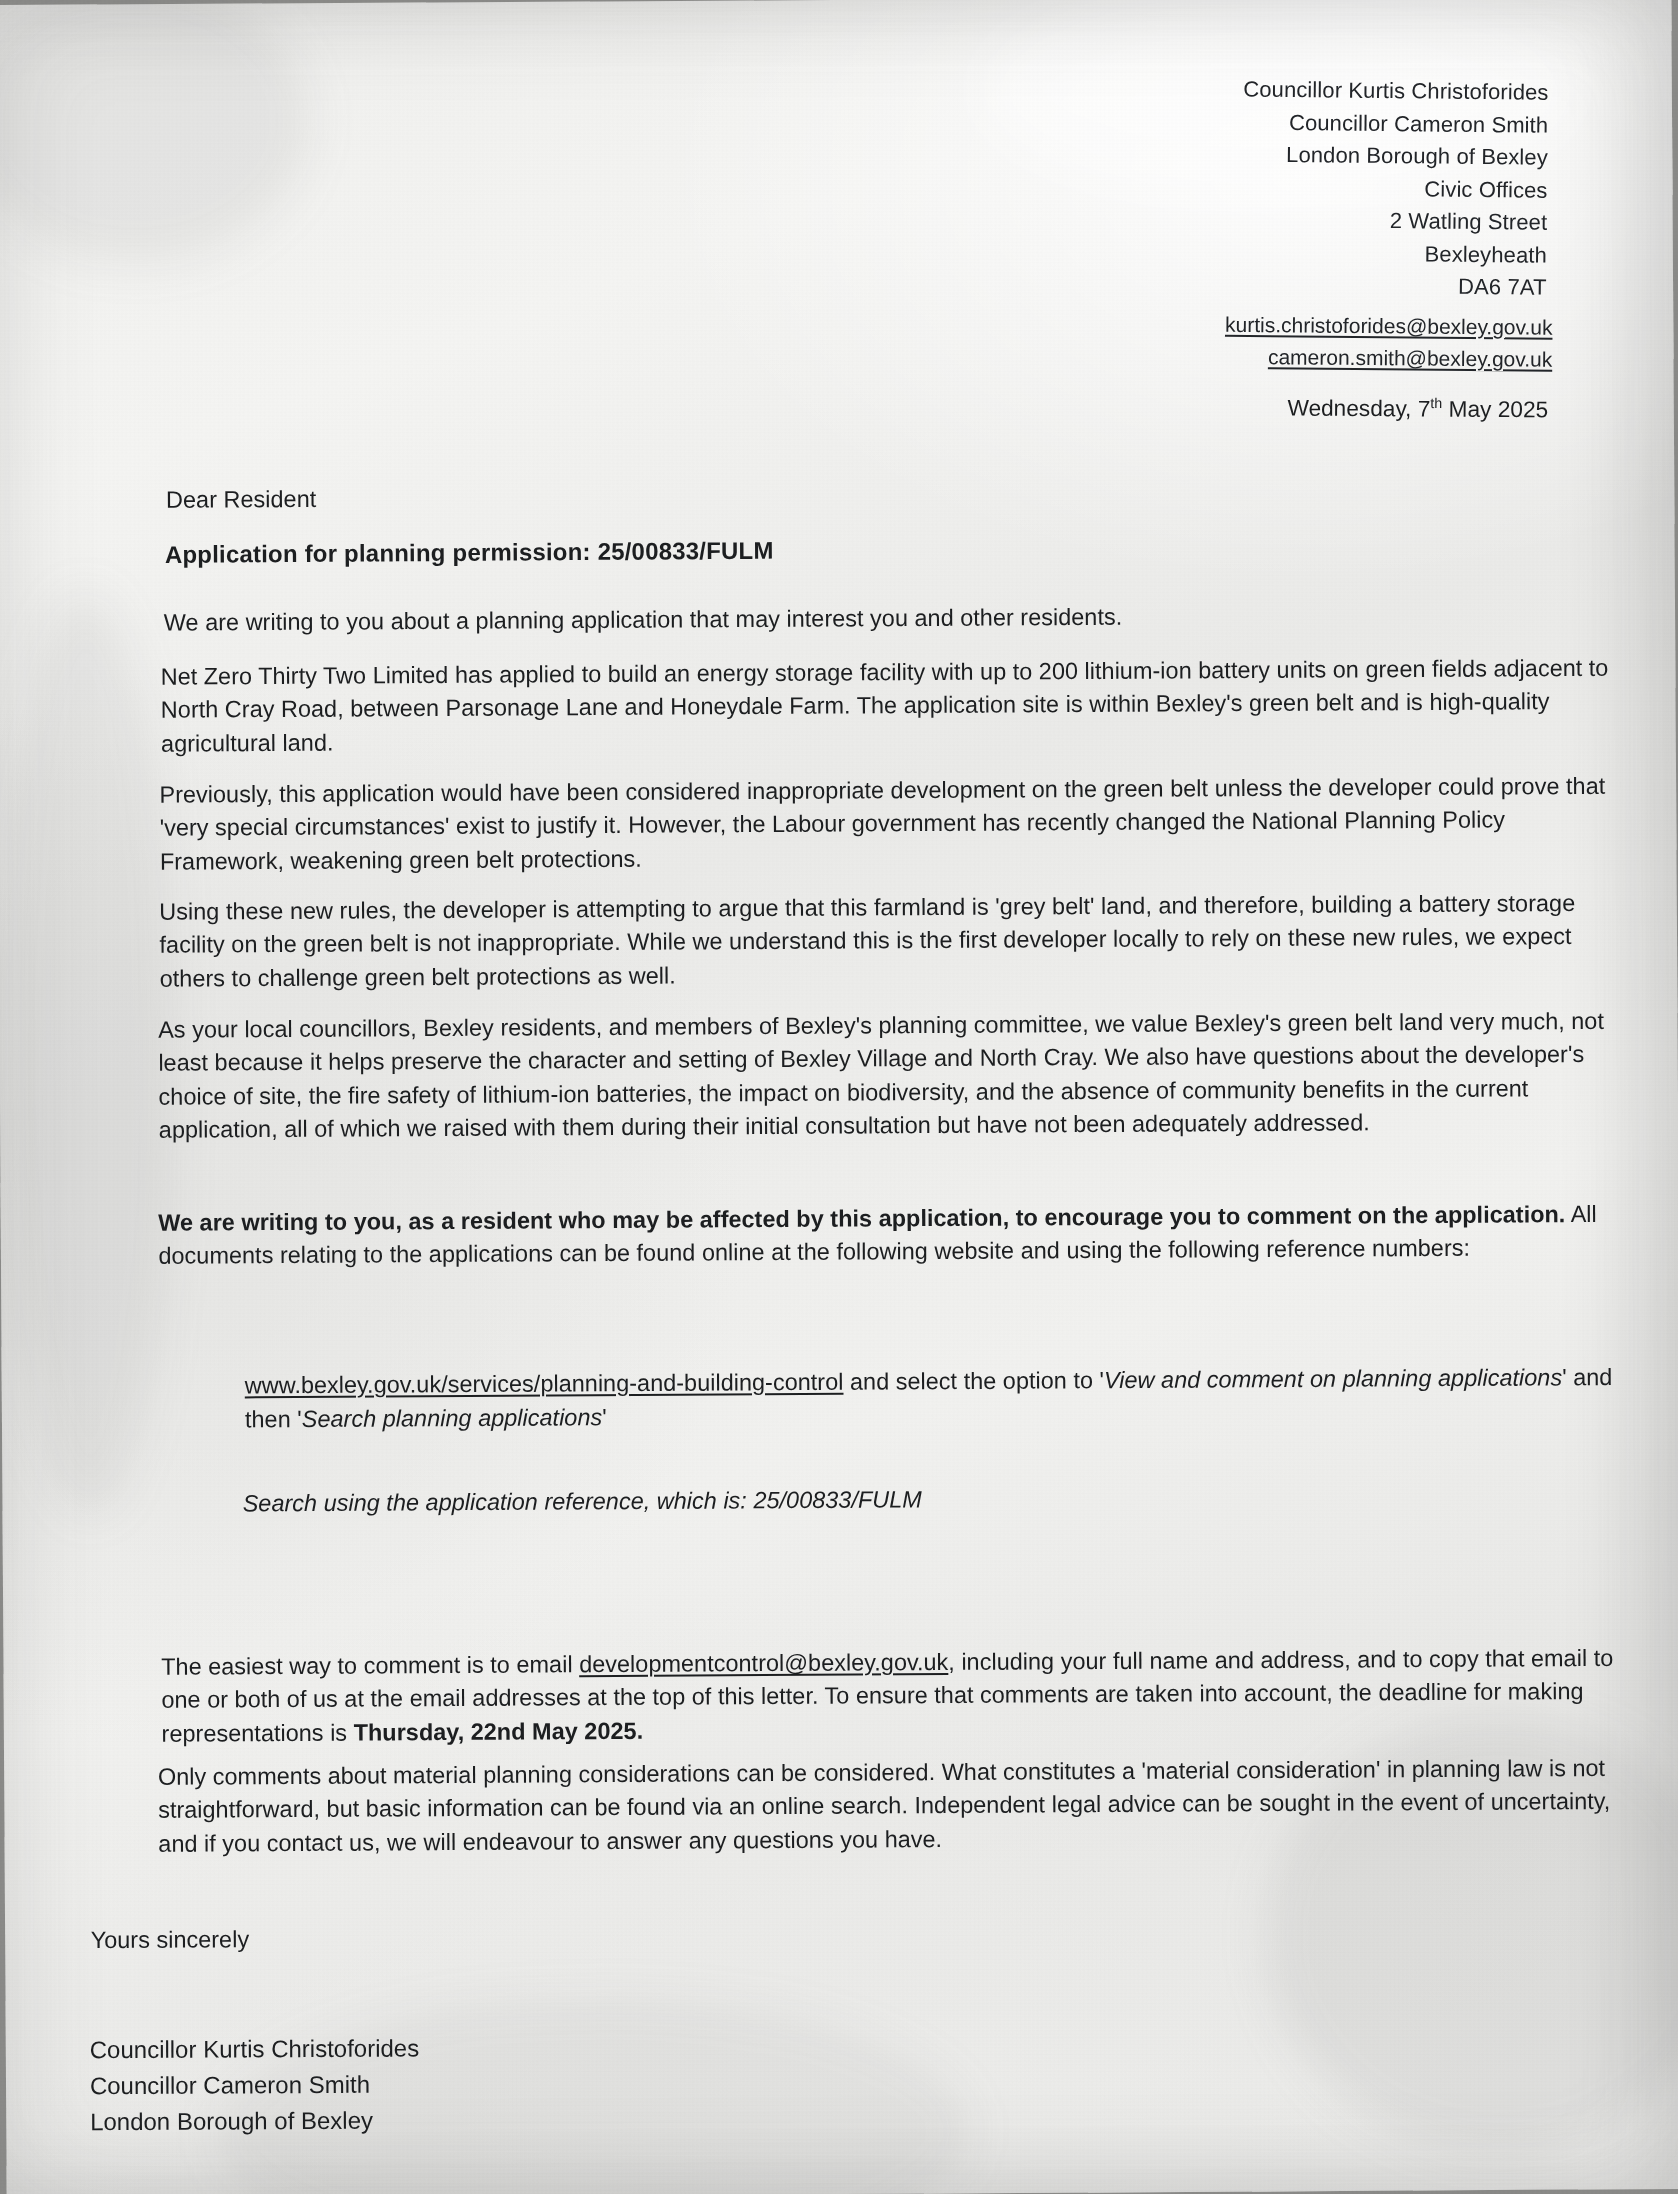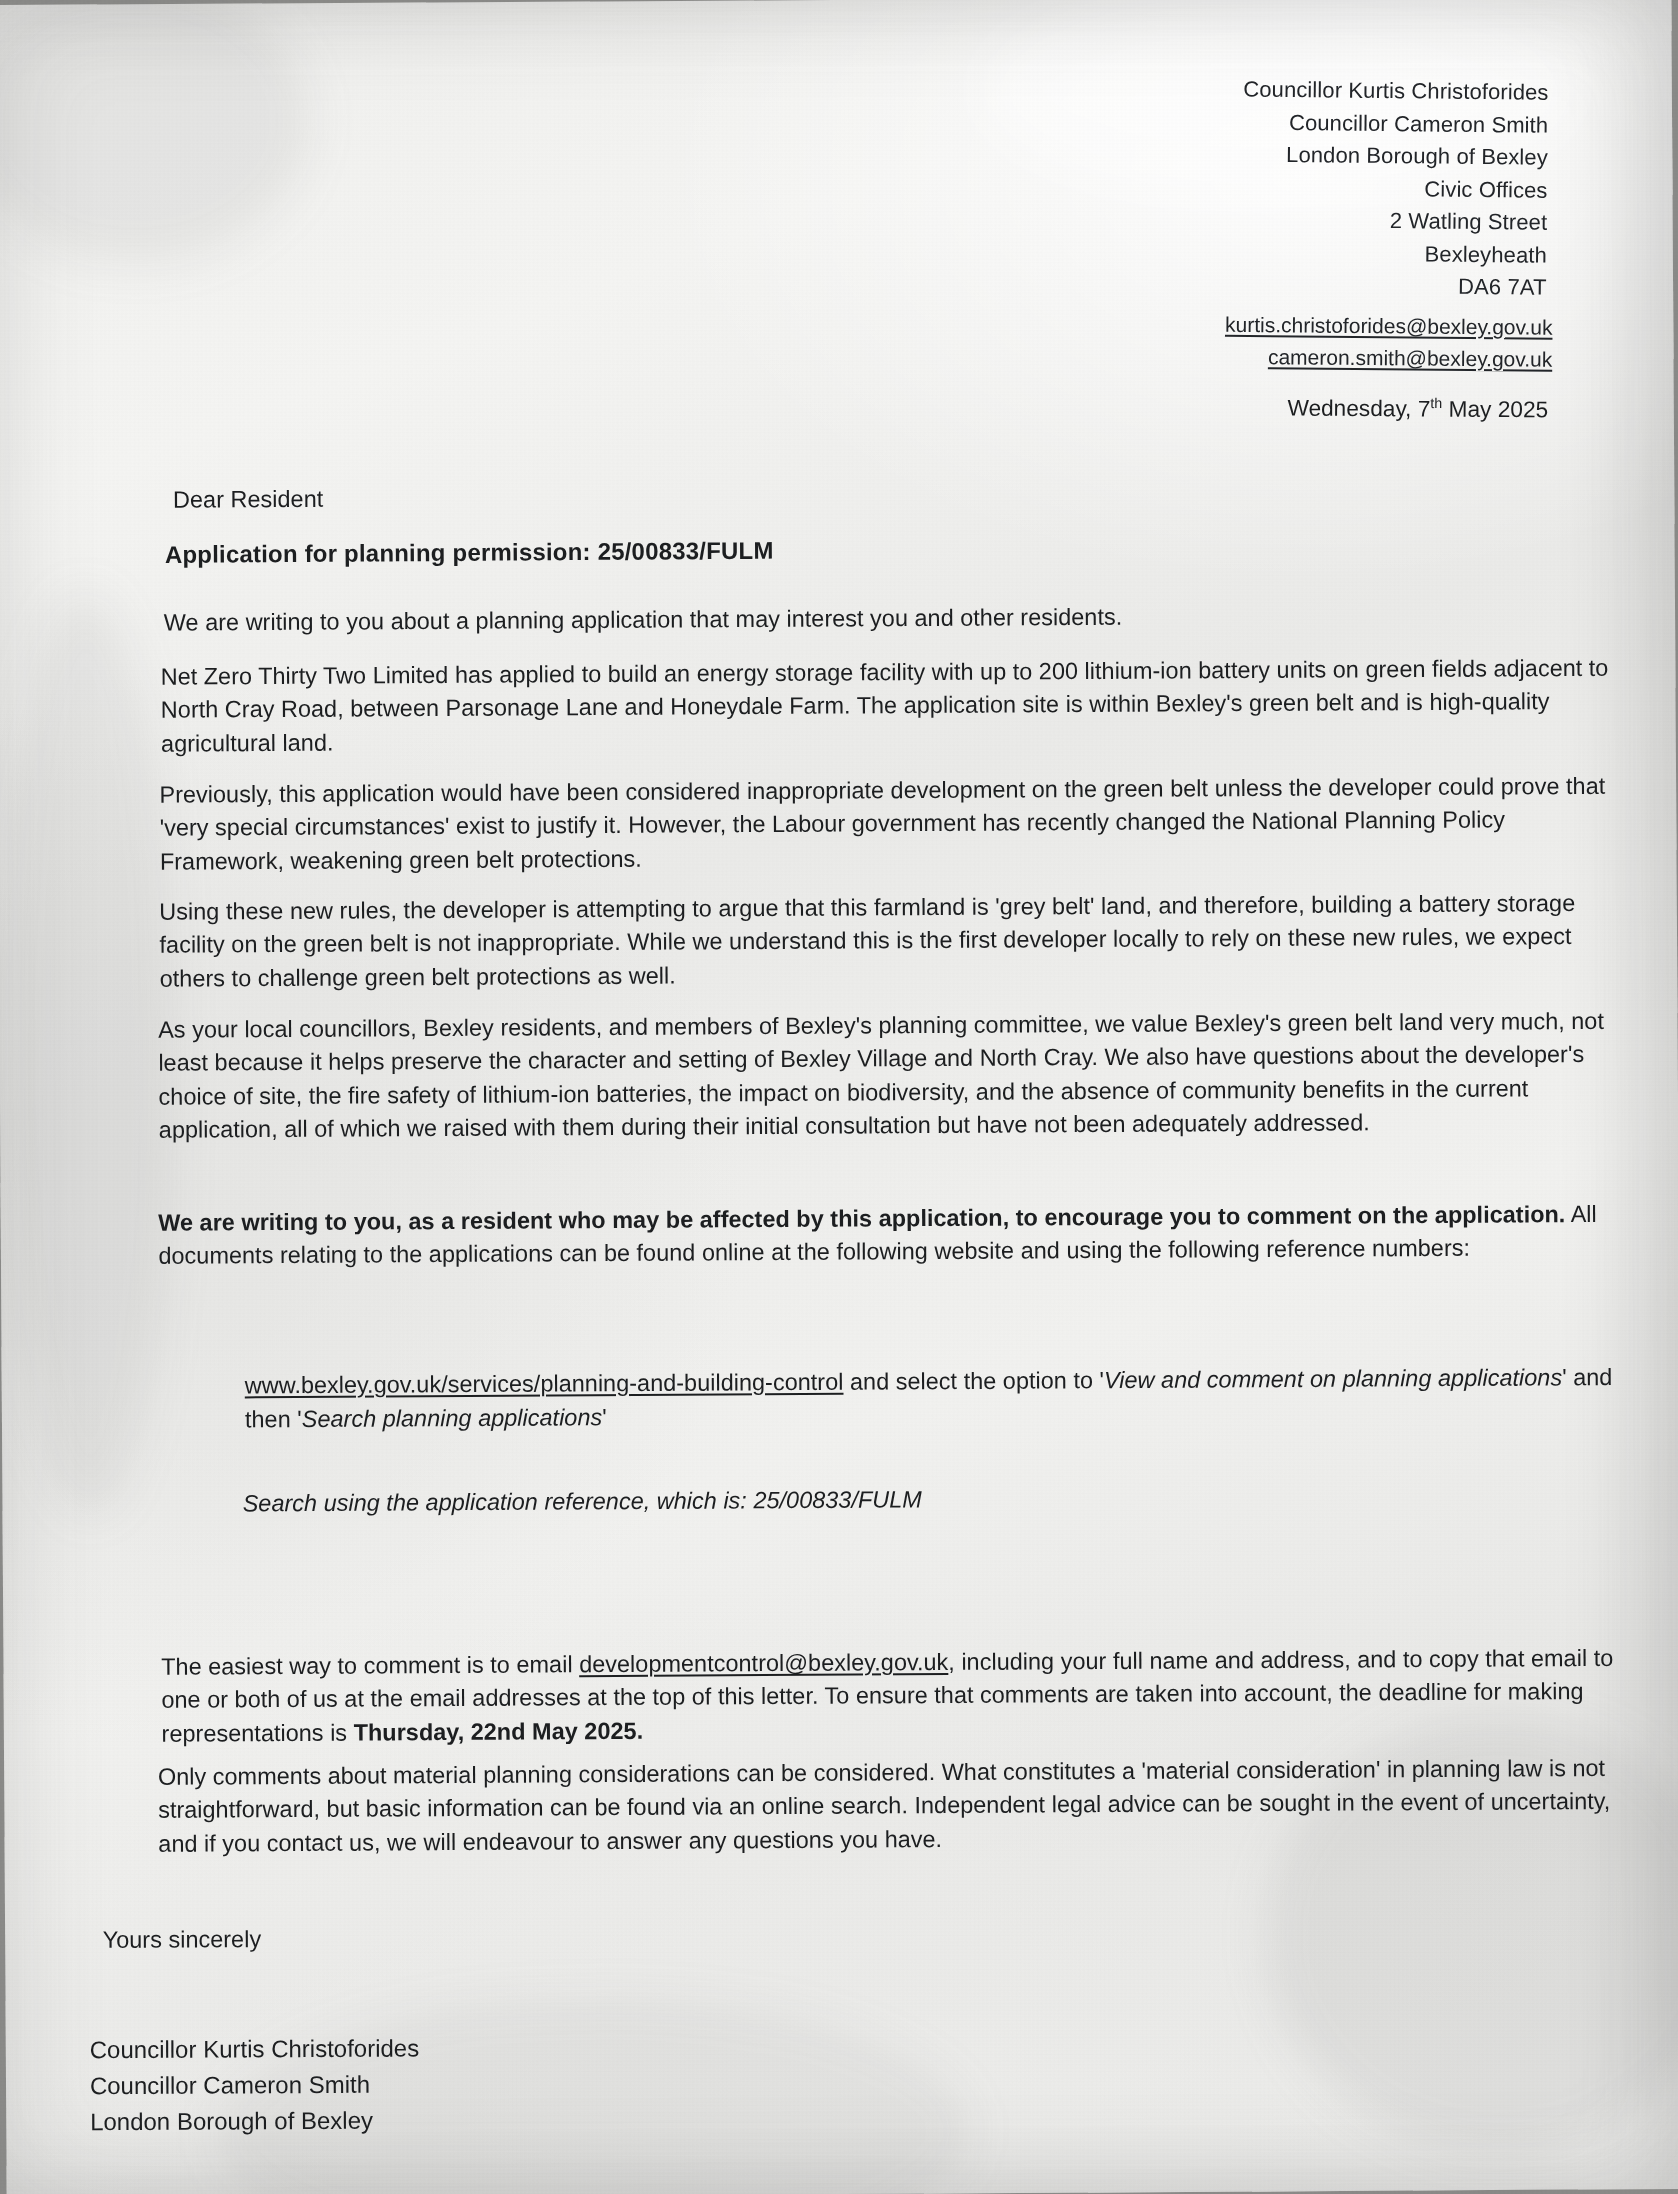--- a/index.html
+++ b/index.html
@@ -102,21 +102,21 @@
   .date-line sup { font-size: 14.3px; }
 
   .body-wrap {
     position: absolute;
     left: 0; top: 0;
     width: 1678px;
   }
 
   .salutation {
     position: absolute;
-    left: 179px;
+    left: 172px;
     top: 477px;
     font-size: 23.5px;
     transform: rotate(0.55deg);
   }
 
   .subject {
     position: absolute;
     left: 170px;
     top: 533px;
     font-size: 24px;
@@ -172,21 +172,20 @@
     transform: rotate(0.55deg);
     transform-origin: 0 0;
   }
 
   .yours {
     position: absolute;
     left: 74px;
     top: 1916px;
     font-size: 23.5px;
     transform: rotate(0.6deg);
-    margin-left: 12px;
   }
 
   .signoff {
     position: absolute;
     left: 71px;
     top: 2022px;
     font-size: 24px;
     line-height: 1.5;
     transform: rotate(0.6deg);
   }

